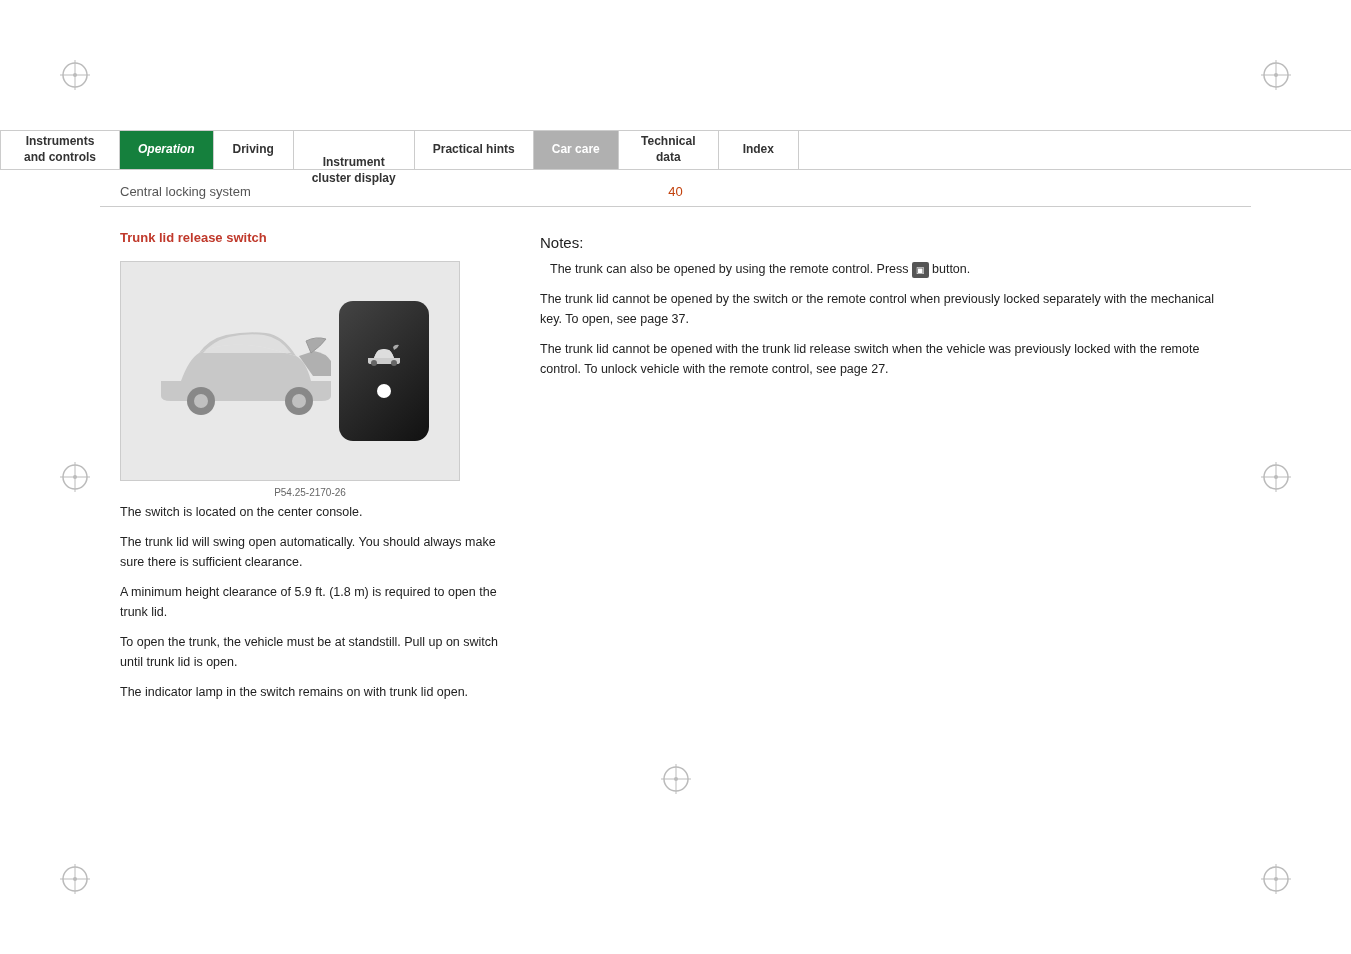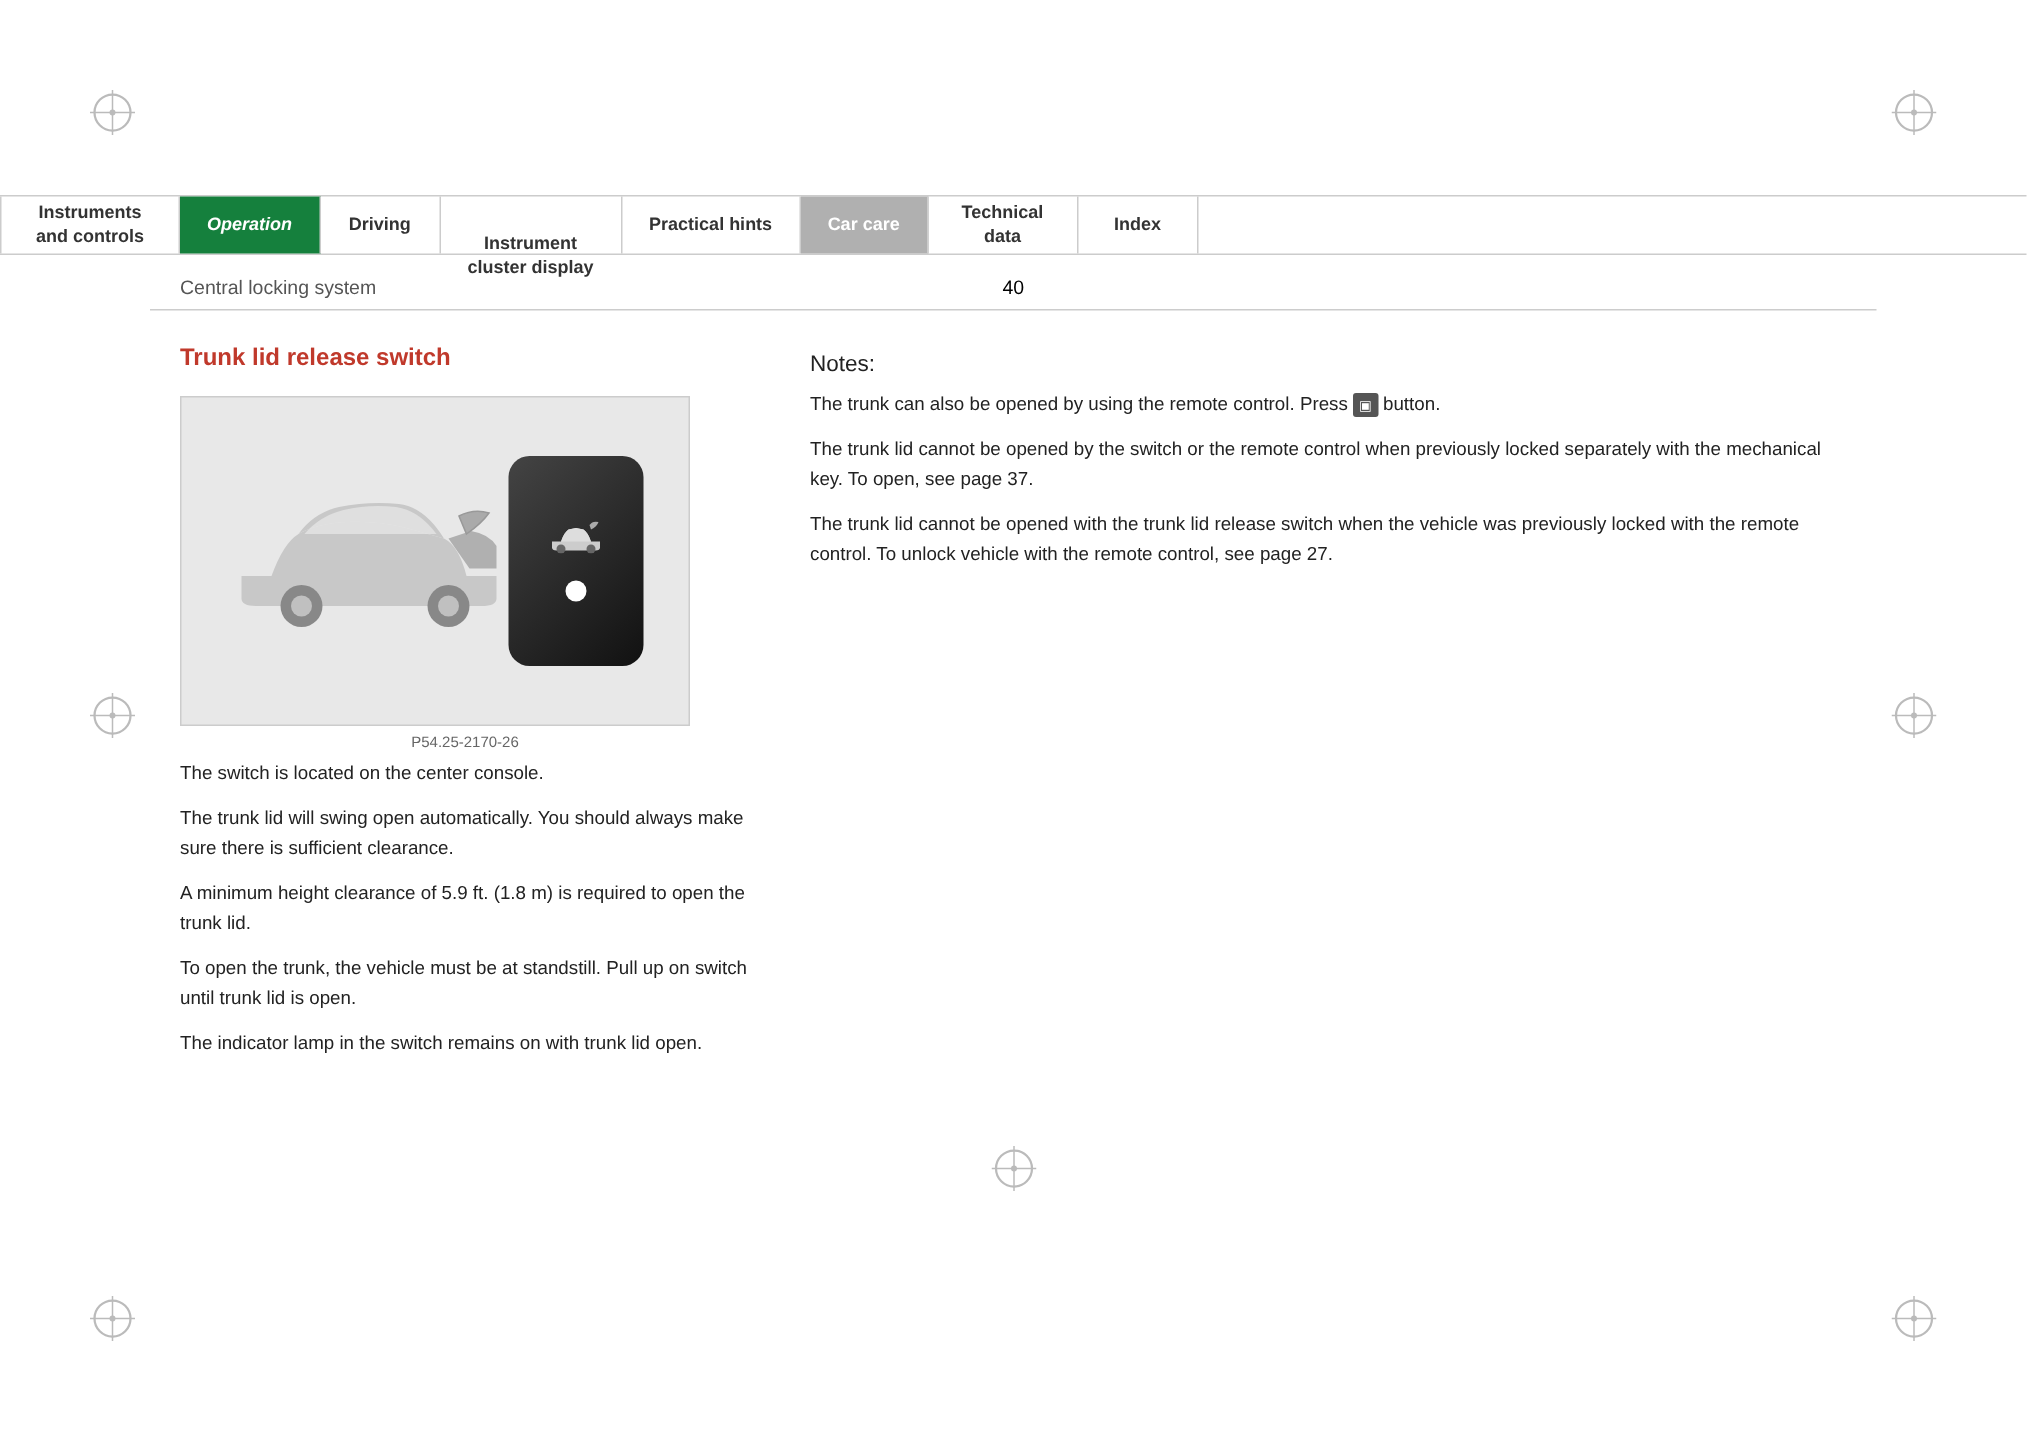--- a/index.html
+++ b/index.html
@@ -60,21 +60,21 @@
     .left-col {
       flex: 0 0 380px;
     }
     .right-col {
       flex: 1;
       padding-top: 4px;
     }
 
     .section-heading {
       color: #c0392b;
-      font-size: 16px;
+      font-size: 13px;
       font-weight: bold;
       margin-bottom: 16px;
     }
 
     
     .trunk-image {
       width: 340px;
       height: 220px;
       background: #e8e8e8;
       border: 1px solid #ccc;
@@ -240,21 +240,21 @@
   </div>
   <div class="nav-item" style="min-width:100px;">
     <span style="white-space:pre-line;text-align:center;">Technical
 data</span>
   </div>
   <div class="nav-item" style="min-width:80px;">
     <span>Index</span>
   </div>
 </nav>
 
-<div style="position:absolute;top:184px;left:50%;transform:translateX(-50%);font-size:13px;color:#000000;">
+<div style="position:absolute;top:184px;left:50%;transform:translateX(-50%);font-size:13px;color:#c2410c;">
   <span>40</span>
 </div>
 
 <div style="position:absolute;top:184px;left:120px;">
   <span style="font-size:13px;color:#555;">Central locking system</span>
 </div>
 
 <div style="position:absolute;top:206px;left:100px;right:100px;height:1px;background:#ccc;"></div>
 
 <div class="two-col" style="position:absolute;top:220px;left:120px;right:120px;">
@@ -320,21 +320,21 @@
     </p>
     <p class="body-text">
       <span>The indicator lamp in the switch remains on with trunk lid open.</span>
     </p>
   </div>
 
   <div class="right-col">
     <p class="notes-label">
       <span>Notes:</span>
     </p>
-    <p class="body-text" style="margin-top:8px;">
+    <p class="body-text" style="margin-top:8px;margin-left:10px;">
       The trunk can also be opened by using the remote control. Press <span class="inline-button-ref">▣</span> button.
     </p>
     <p class="body-text">
       <span>The trunk lid cannot be opened by the switch or the remote control when previously locked separately with the mechanical key. To open, see page 37.</span>
     </p>
     <p class="body-text">
       <span>The trunk lid cannot be opened with the trunk lid release switch when the vehicle was previously locked with the remote control. To unlock vehicle with the remote control, see page 27.</span>
     </p>
   </div>
 

